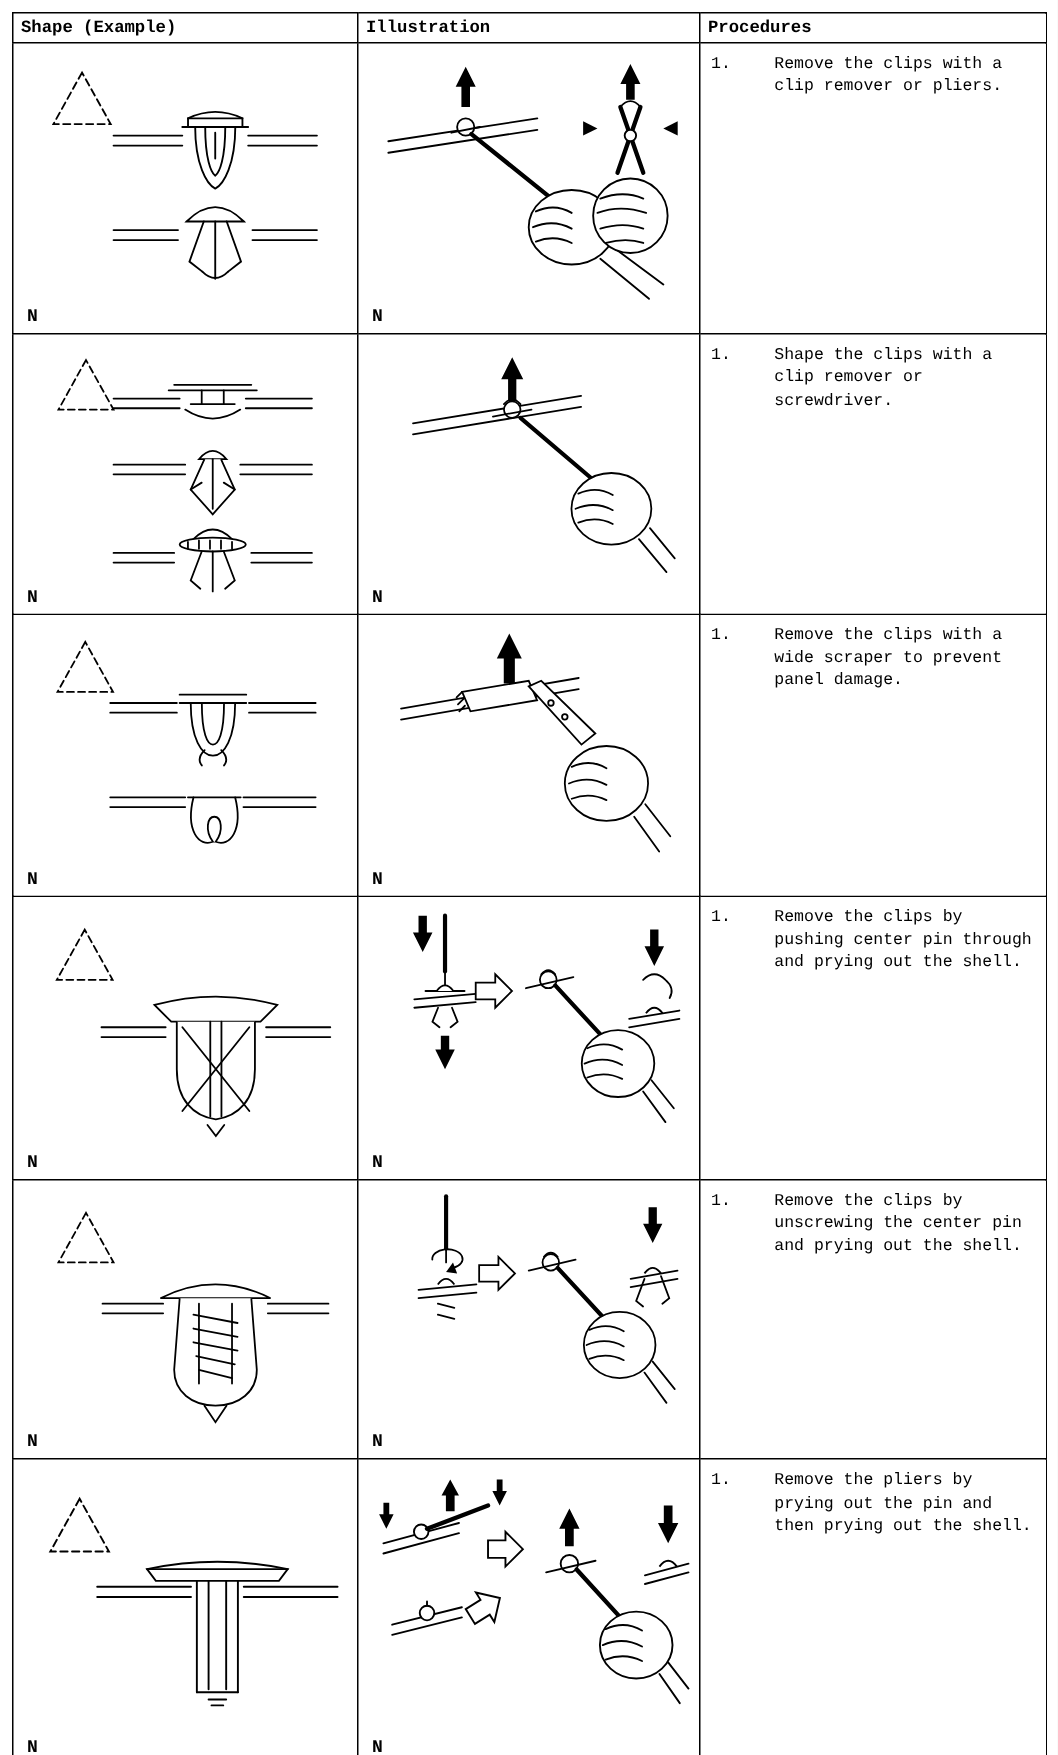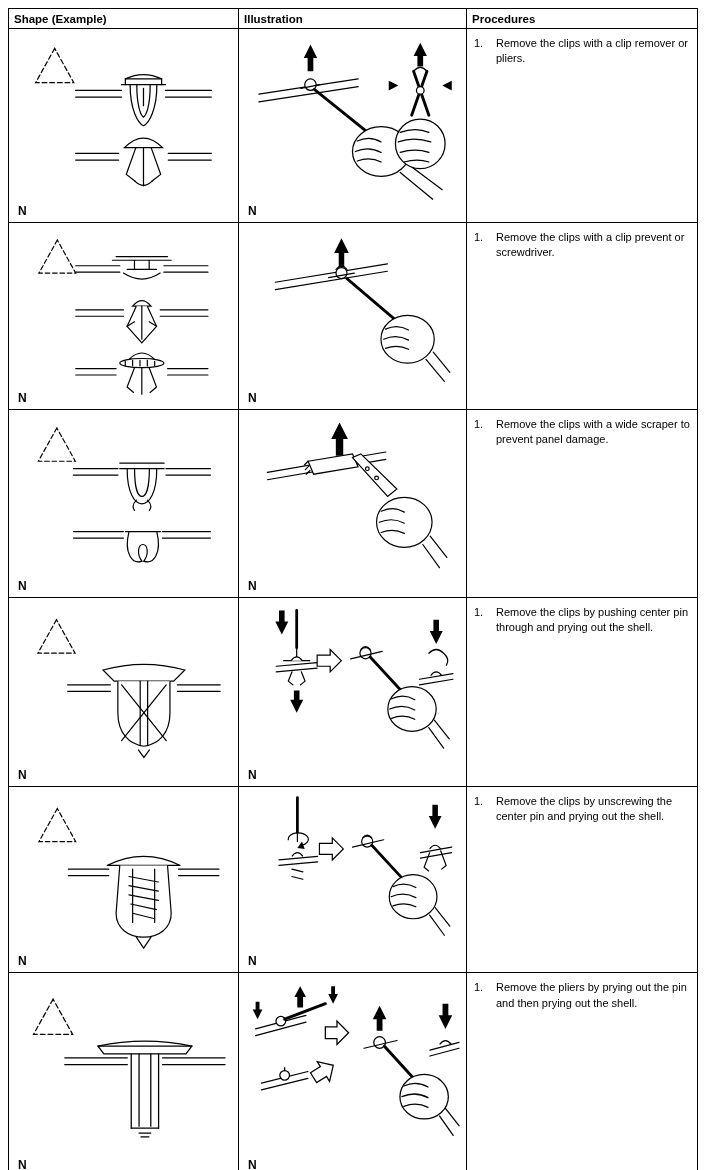--- a/index.html
+++ b/index.html
@@ -1,20 +1,20 @@
 <!DOCTYPE html>
 <html><head>
 <meta charset="utf-8">
 <style>
   * { box-sizing: border-box; }
   html, body { margin:0; padding:0; background:#f2f2f0; }
   .page {
     width:705px; height:1170px; background:#fff;
     padding:8px 8px 0 8px;
-    font-family:Liberation Sans, sans-serif;
+    font-family:Liberation Mono, monospace;
   }
   table.clip-table {
     border-collapse:collapse; table-layout:fixed;
     width:689px; background:#fff;
   }
   .clip-table th, .clip-table td {
     border:1.6px solid #000; padding:0; vertical-align:top;
     position:relative; background:#fff; overflow:hidden;
   }
   .clip-table th {
@@ -25,21 +25,21 @@
   tr.r4 td{height:189px} tr.r5 td{height:175px} tr.r6 td{height:204px}
   .figcell { }
   .figwrap { width:100%; height:100%; display:flex; align-items:center; justify-content:center; }
   .figwrap svg { width:96%; height:94%; display:block; }
   .nlabel {
     position:absolute; left:9px; bottom:4px;
     font-size:12px; font-weight:bold;
   }
   .proc { padding:7px 7px 0 7px; display:flex; gap:9px; font-size:11px; line-height:1.4; }
   .pnum { flex:0 0 13px; }
-  .ptxt { flex:1; }
+  .ptxt { flex:1;margin-left:20px; }
   
   .s  { stroke:#000; fill:none; stroke-width:1.3; stroke-linecap:round; }
   .s3 { stroke:#000; fill:none; stroke-width:3;   stroke-linecap:round; }
   .sw { stroke:#000; fill:#fff; stroke-width:1.3; }
   .f  { fill:#000; stroke:none; }
   .dash { stroke-dasharray:5 3; }
 </style>
 </head>
 <body>
 
@@ -194,21 +194,21 @@
           <line class="s" x1="192" y1="142" x2="212" y2="166"></line>
                   <line class="s" x1="200" y1="134" x2="218" y2="156"></line>
         </g>
       </svg>
             </div>
       <span class="nlabel">N</span>
     </td>
     <td>
       <div class="proc">
         <span class="pnum">1.</span>
-        <span class="ptxt">Remove the clips with a clip prevent or screwdriver.</span>
+        <span class="ptxt">Shape the clips with a clip remover or screwdriver.</span>
       </div>
     </td>
   </tr>
 
   <tr class="r3">
     <td class="figcell">
       <div class="figwrap">
               <svg viewBox="0 0 225 190" preserveAspectRatio="xMidYMid meet">
         <g>
                   <polygon class="s dash" points="40,14 20,50 60,50"></polygon>

